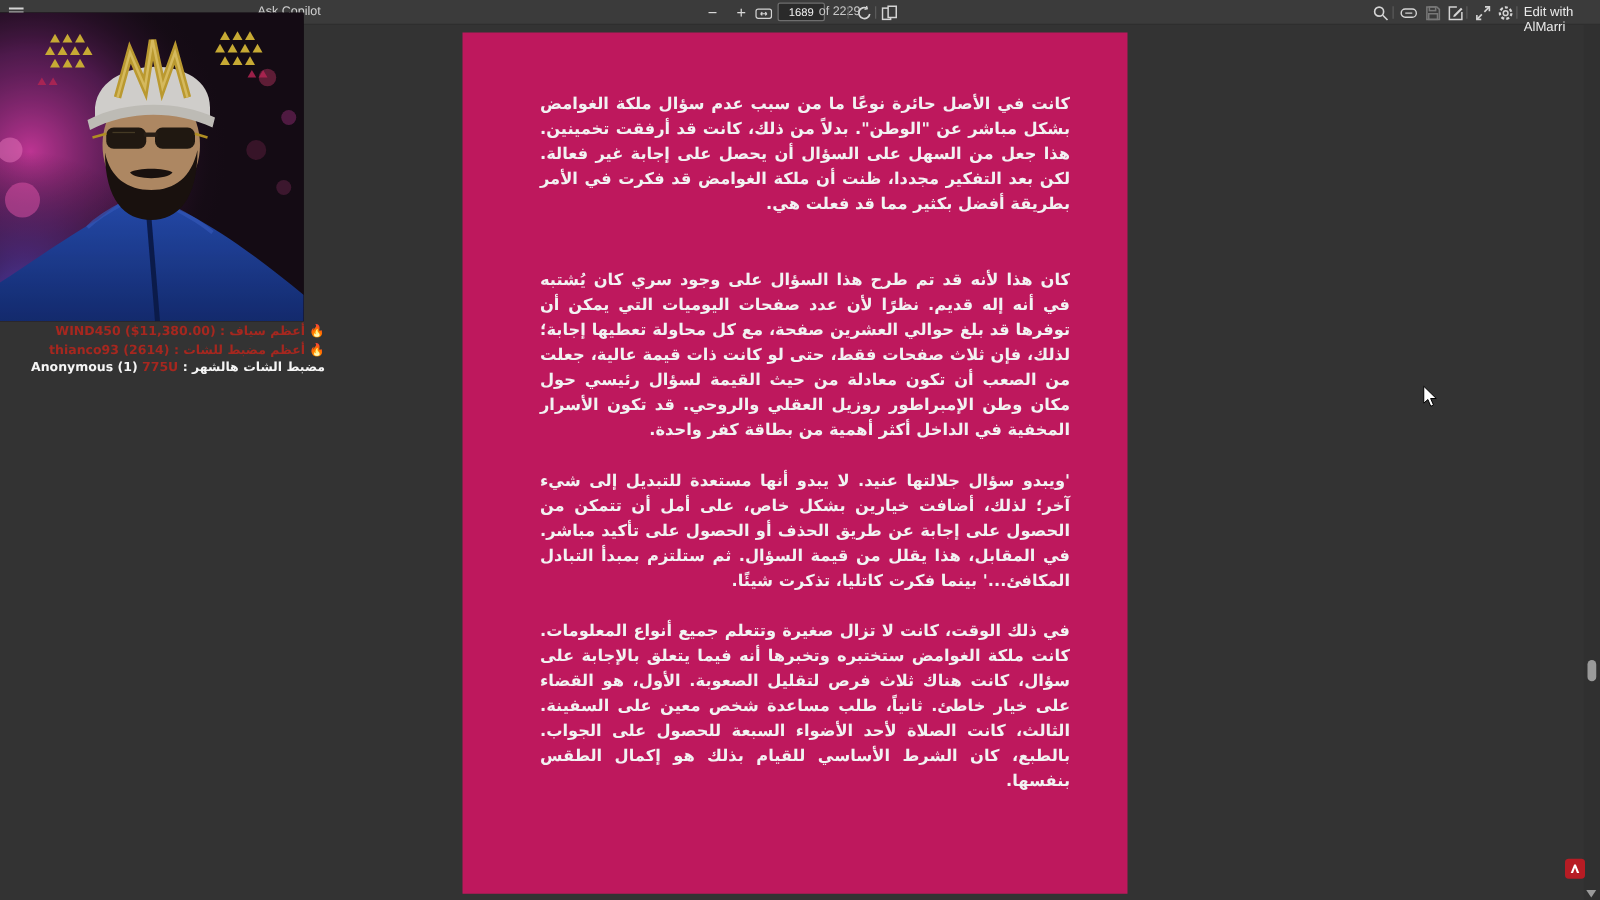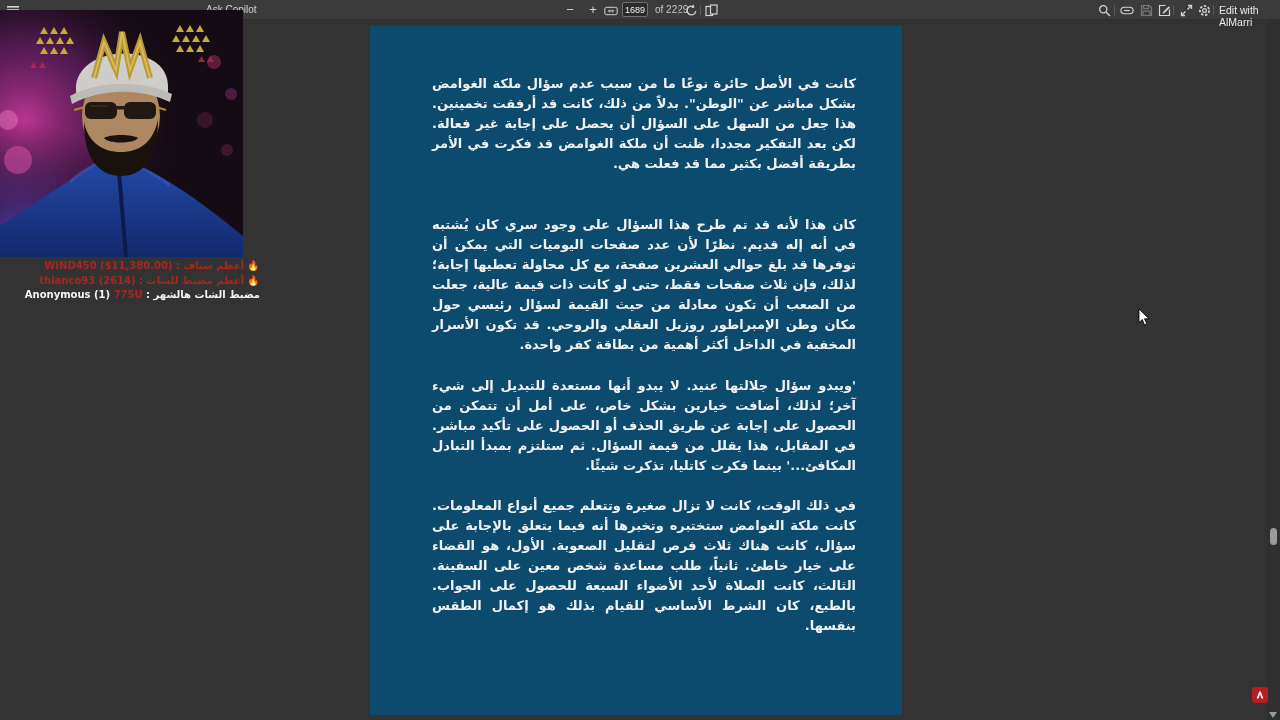--- a/index.html
+++ b/index.html
@@ -7,27 +7,27 @@
   body { font-family:"Liberation Sans", sans-serif; }
   .screen { position:relative; width:1280px; height:720px; background:#333333; overflow:hidden; }
 
   
   .toolbar { position:absolute; left:0; top:0; width:1280px; height:20px; background:#3b3b3b; z-index:10; border-bottom:1px solid #2e2e2e; }
   .tb-icon { position:absolute; top:3px; width:14px; height:14px; display:flex; align-items:center; justify-content:center; color:#d4d4d4; }
   .tb-icon svg { display:block; }
   .tb-sep { position:absolute; top:5px; width:1px; height:10px; background:#5a5a5a; }
   .tb-text { position:absolute; top:4px; font-size:10px; color:#c8c8c8; white-space:nowrap; }
   .glyph-btn { position:absolute; top:1px; width:16px; height:17px; color:#d8d8d8; font-size:13px; line-height:17px; text-align:center; }
-  .page-input { position:absolute; left:622px; top:2px; width:26px; height:15px; background:#2a2a2a; border:1px solid #6e6e6e; color:#f0f0f0; font-size:9px; text-align:center; border-radius:2px; font-family:"Liberation Sans",sans-serif; }
+  .page-input { position:absolute; left:622px; top:2px; width:38px; height:15px; background:#2a2a2a; border:1px solid #6e6e6e; color:#f0f0f0; font-size:9px; text-align:center; border-radius:2px; font-family:"Liberation Sans",sans-serif; }
   .ask-copilot { position:absolute; left:206px; top:4px; font-size:10px; color:#e0e0e0; z-index:30; opacity:.9; }
   .edit-acrobat { position:absolute; left:1219px; top:4px; font-size:10.5px; color:#ececec; }
   .dim { opacity:.4; }
 
   
-  .pdf-page { position:absolute; left:370px; top:26px; width:532px; height:689px; background:#0c4a6e; z-index:2; }
+  .pdf-page { position:absolute; left:370px; top:26px; width:532px; height:689px; background:#be185d; z-index:2; }
   .para { position:absolute; left:62px; width:424px; direction:rtl; text-align:justify; text-align-last:right;
           color:#f2f2f2; font-family:"DejaVu Sans", sans-serif; font-weight:700; font-size:13px; line-height:20px; }
 
   
   .webcam { position:absolute; left:0; top:10px; width:243px; height:247px; z-index:20; overflow:hidden; background:#120a12; }
   .webcam svg { display:block; }
 
   
   .stats { position:absolute; left:0; top:258px; width:260px; z-index:20; direction:rtl; text-align:center;
            font-family:"DejaVu Sans", sans-serif; font-weight:700; }

